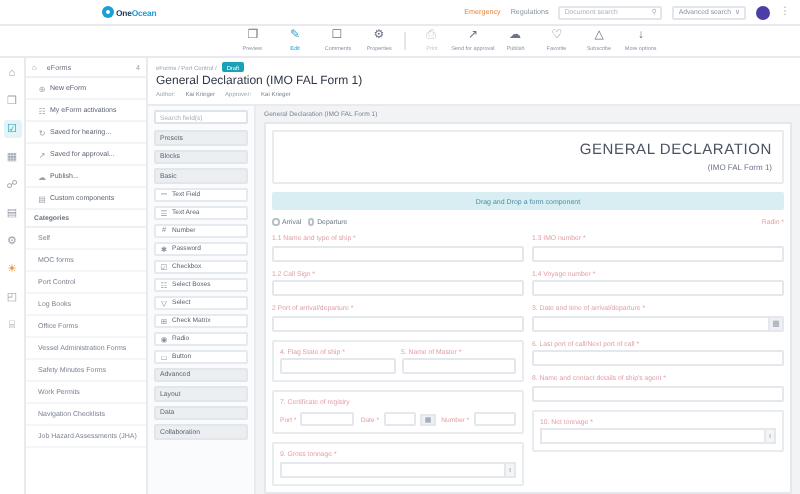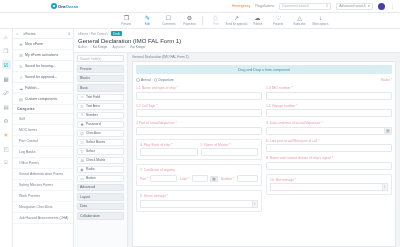--- a/index.html
+++ b/index.html
@@ -315,20 +315,24 @@
           <div class="comp-acc">Advanced</div>
           <div class="comp-acc">Layout</div>
           <div class="comp-acc">Data</div>
           <div class="comp-acc">Collaboration</div>
         </div>
 
         <div class="canvas">
           <div class="canvas-crumb">General Declaration (IMO FAL Form 1)</div>
           <div class="sheet">
 
+            <div class="form-title-box">
+              <div class="form-title">GENERAL DECLARATION</div>
+              <div class="form-sub">(IMO FAL Form 1)</div>
+            </div>
 
             <div class="dropzone">Drag and Drop a form component</div>
 
             <div class="radio-row">
               <span class="rad">
                   <i></i>
                   <span>Arrival</span>
                 </span>
               <span class="rad">
                   <i></i>

